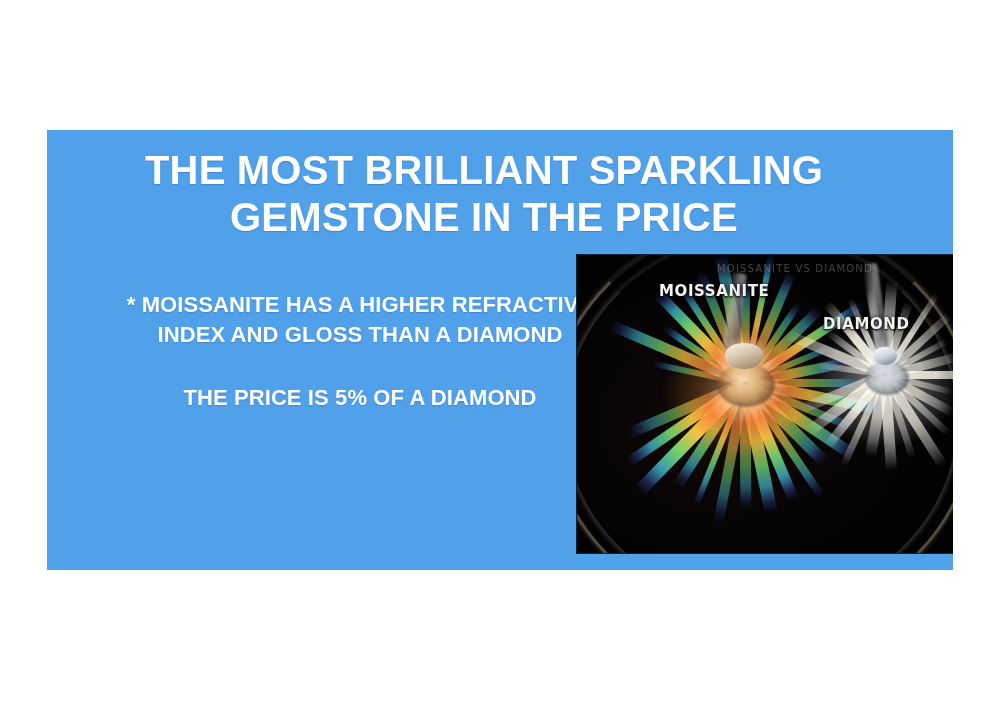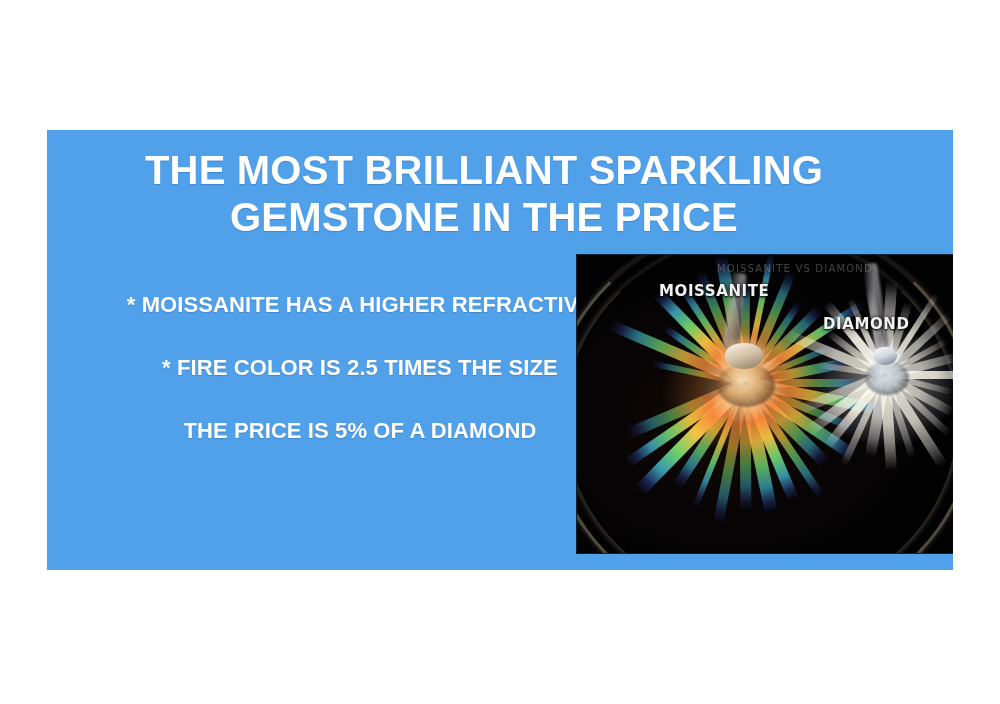--- a/index.html
+++ b/index.html
@@ -253,23 +253,23 @@
   <div id="blue-panel">
 
     <div id="title-block">
       <span class="tline">THE MOST BRILLIANT SPARKLING</span>
       <span class="tline">GEMSTONE IN THE PRICE</span>
     </div>
 
     <div id="bullets">
       <p class="bullet-para">
         <span class="bline">* MOISSANITE HAS A HIGHER REFRACTIVE</span>
+        <span class="bline">INDEX AND GLOSS THAN A DIAMOND</span>
       </p>
       <p class="bullet-para">
-        <span class="bline">* FIRE COLOR IS 2.5 TIMES THE SIZE</span>
       </p>
       <p class="bullet-para">
         <span class="bline">THE PRICE IS 5% OF A DIAMOND</span>
       </p>
     </div>
 
     <div id="photo">
       <div class="photo-base"></div>
 
       <div class="rim" id="rim-main"></div>

